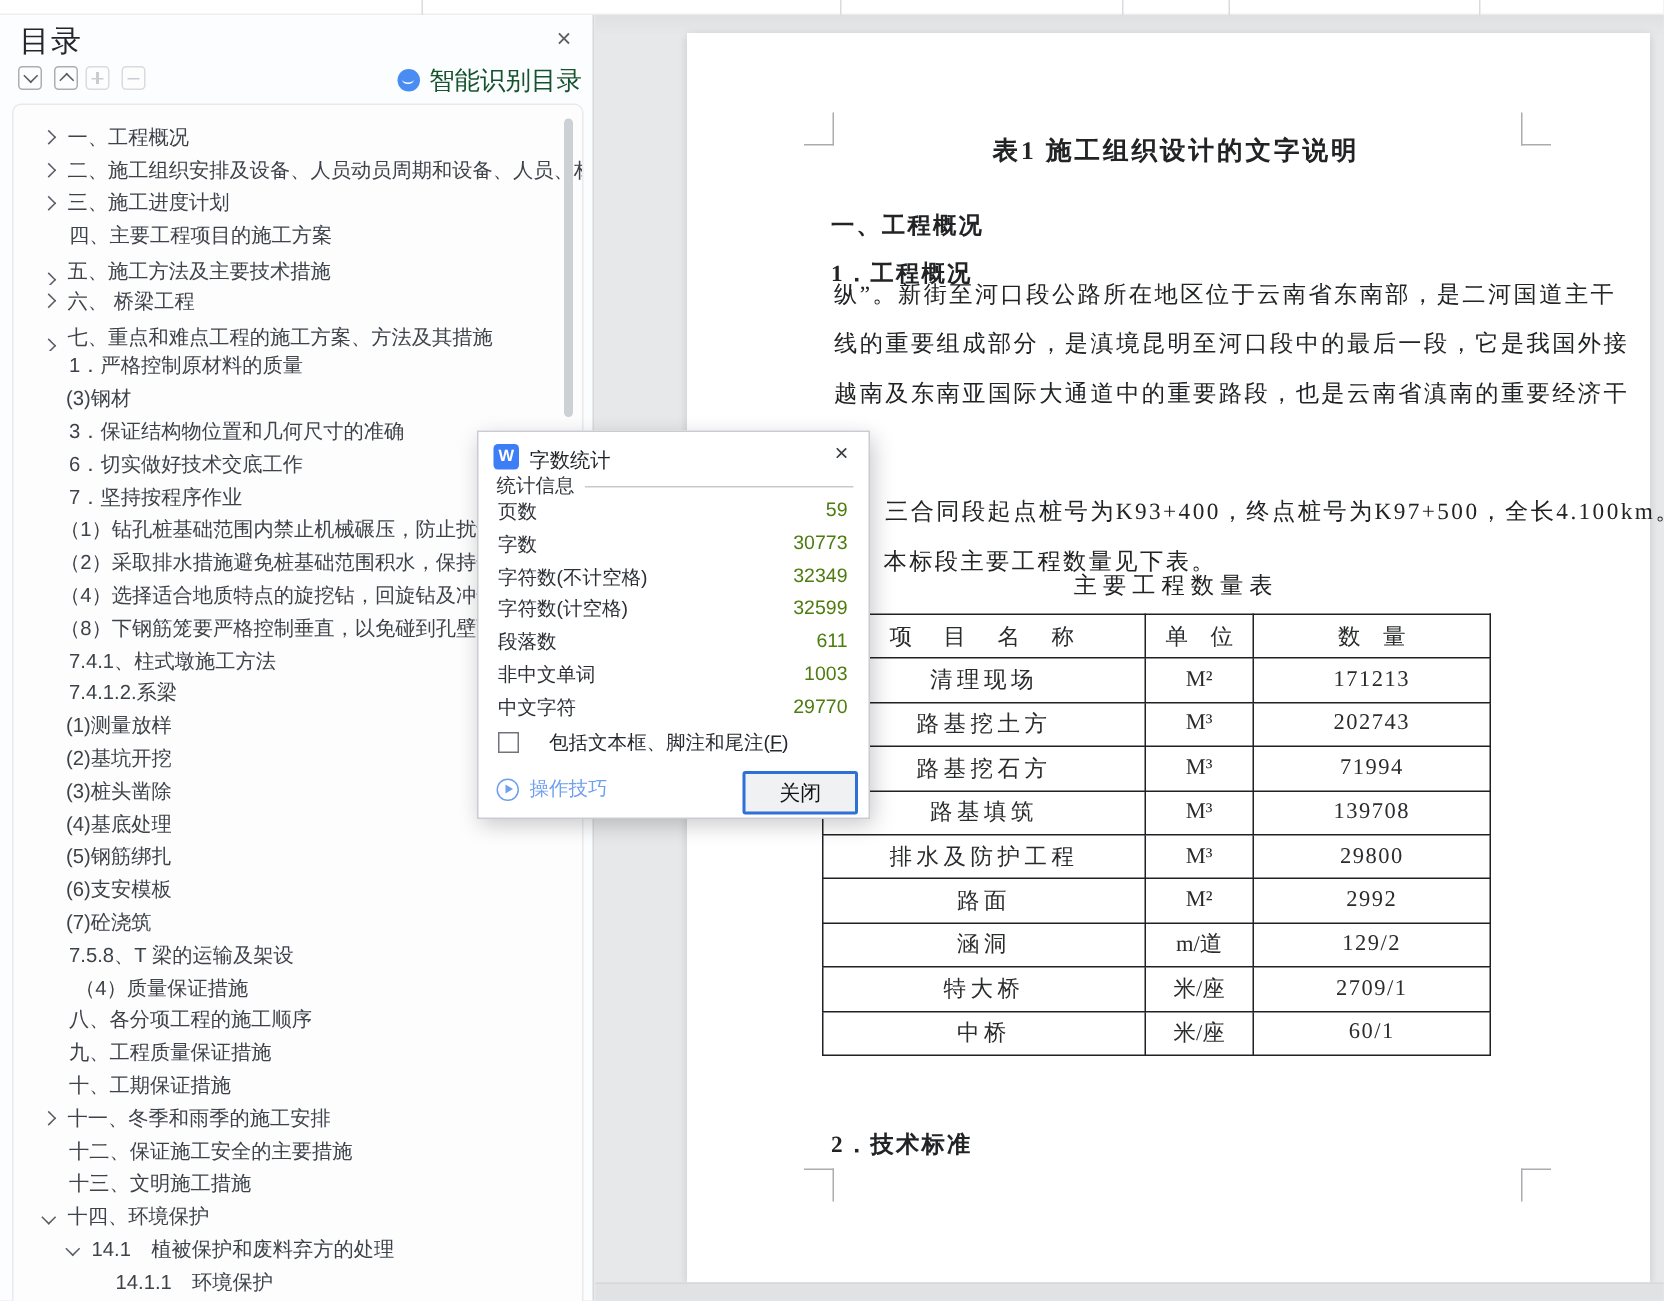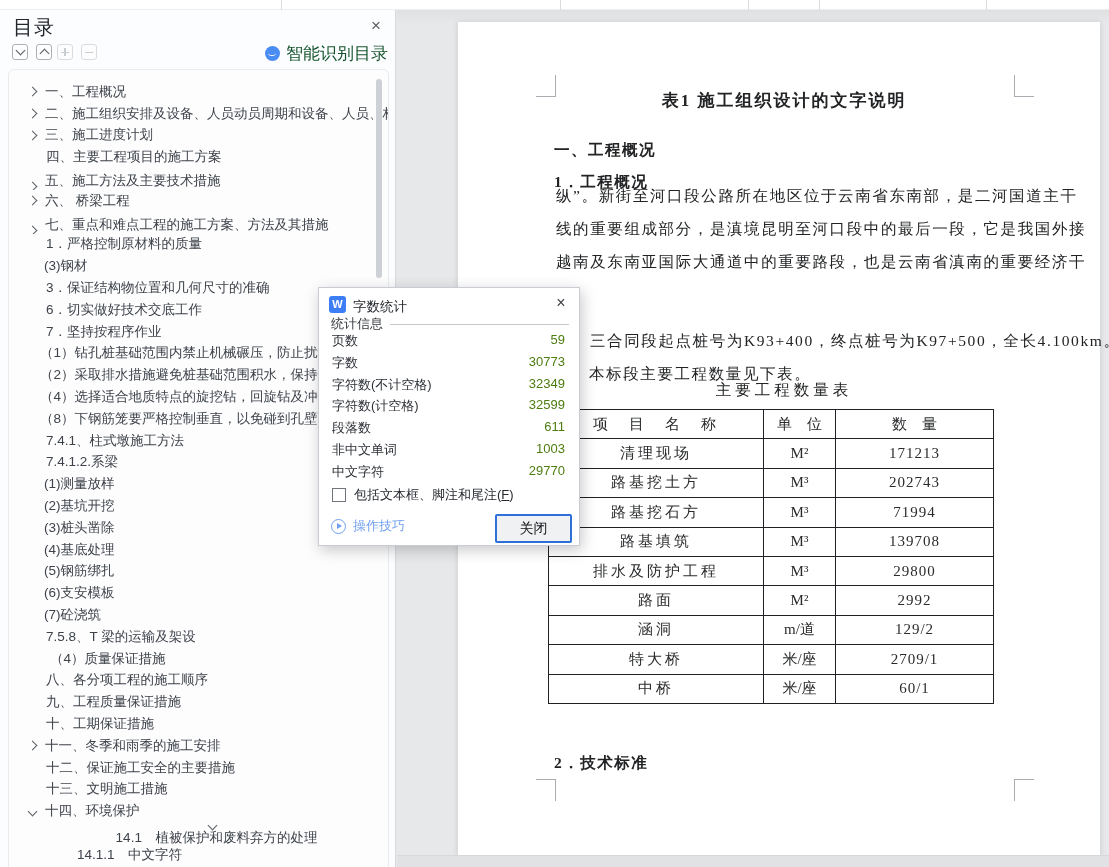--- a/index.html
+++ b/index.html
@@ -81,21 +81,21 @@
   .dlg-title { position:absolute; left:34px; top:10px; font-size:13.5px; font-weight:500; color:#1f2227; }
   .dlg-close { position:absolute; right:8px; top:5px; width:20px; height:20px; border:none;
     background:none; font-size:16px; color:#3d4146; cursor:pointer; }
   .dlg-section { position:absolute; left:12px; top:27px; right:10px; display:flex; align-items:center; }
   .dlg-section-label { font-size:13px; color:#33373d; flex:0 0 auto; }
   .dlg-section-line { flex:1 1 auto; height:1px; background:#c6c9cd; margin-left:7px; }
   .stats { position:absolute; left:13px; top:44px; right:14px; }
   .stat-row { height:21.8px; display:flex; align-items:flex-start; justify-content:space-between;gap:36px; }
   .stat-label { font-size:13px; color:#2c3036; }
   .stat-value { font-size:13px; color:#4d7c0f; }
-  .dlg-check { position:absolute; left:13px; top:198px; display:flex; align-items:center; gap:8px; cursor:pointer; }
+  .dlg-check { position:absolute; left:13px; top:198px; display:flex; align-items:center; gap:20px; cursor:pointer; }
   .checkbox { width:14px; height:14px; border:1px solid #70757c; background:#fff; }
   .dlg-check-label { font-size:13px; color:#25282e; }
   .dlg-check-label .akey { text-decoration:underline; }
   .tips-link { position:absolute; left:12px; top:229px; display:flex; align-items:center; gap:7px;
     border:none; background:none; cursor:pointer; color:#6f9ff0; font-size:13px; }
   .play-icon { width:15px; height:15px; border:1.3px solid #6f9ff0; border-radius:50%;
     display:flex; align-items:center; justify-content:center; }
   .play-icon::after { content:""; margin-left:1.5px; width:0; height:0;
     border-left:5px solid #6f9ff0; border-top:3.5px solid transparent; border-bottom:3.5px solid transparent; }
   .close-btn { position:absolute; left:176px; top:226px; width:77px; height:29px;
@@ -243,26 +243,26 @@
         <li class="toc-item" style="padding-left: 37px;">
           <span>十二、保证施工安全的主要措施</span>
         </li>
         <li class="toc-item" style="padding-left: 37px;">
           <span>十三、文明施工措施</span>
         </li>
         <li class="toc-item" style="padding-left: 20px;">
           <span class="chev down"></span>
           <span>十四、环境保护</span>
         </li>
-        <li class="toc-item" style="padding-left: 36px; flex-direction: column;">
+        <li class="toc-item" style="padding-left: 36px;">
           <span class="chev down"></span>
           <span>14.1　植被保护和废料弃方的处理</span>
         </li>
         <li class="toc-item" style="padding-left: 68px;">
-          <span>14.1.1　中文字符</span>
+          <span>14.1.1　环境保护</span>
         </li>
       </ul>
     <div class="scroll-thumb"></div>
   </div>
 </aside>
 
 <main class="doc-area">
   <div class="page">
     <div class="mark tl"></div>
     <div class="mark tr"></div>

